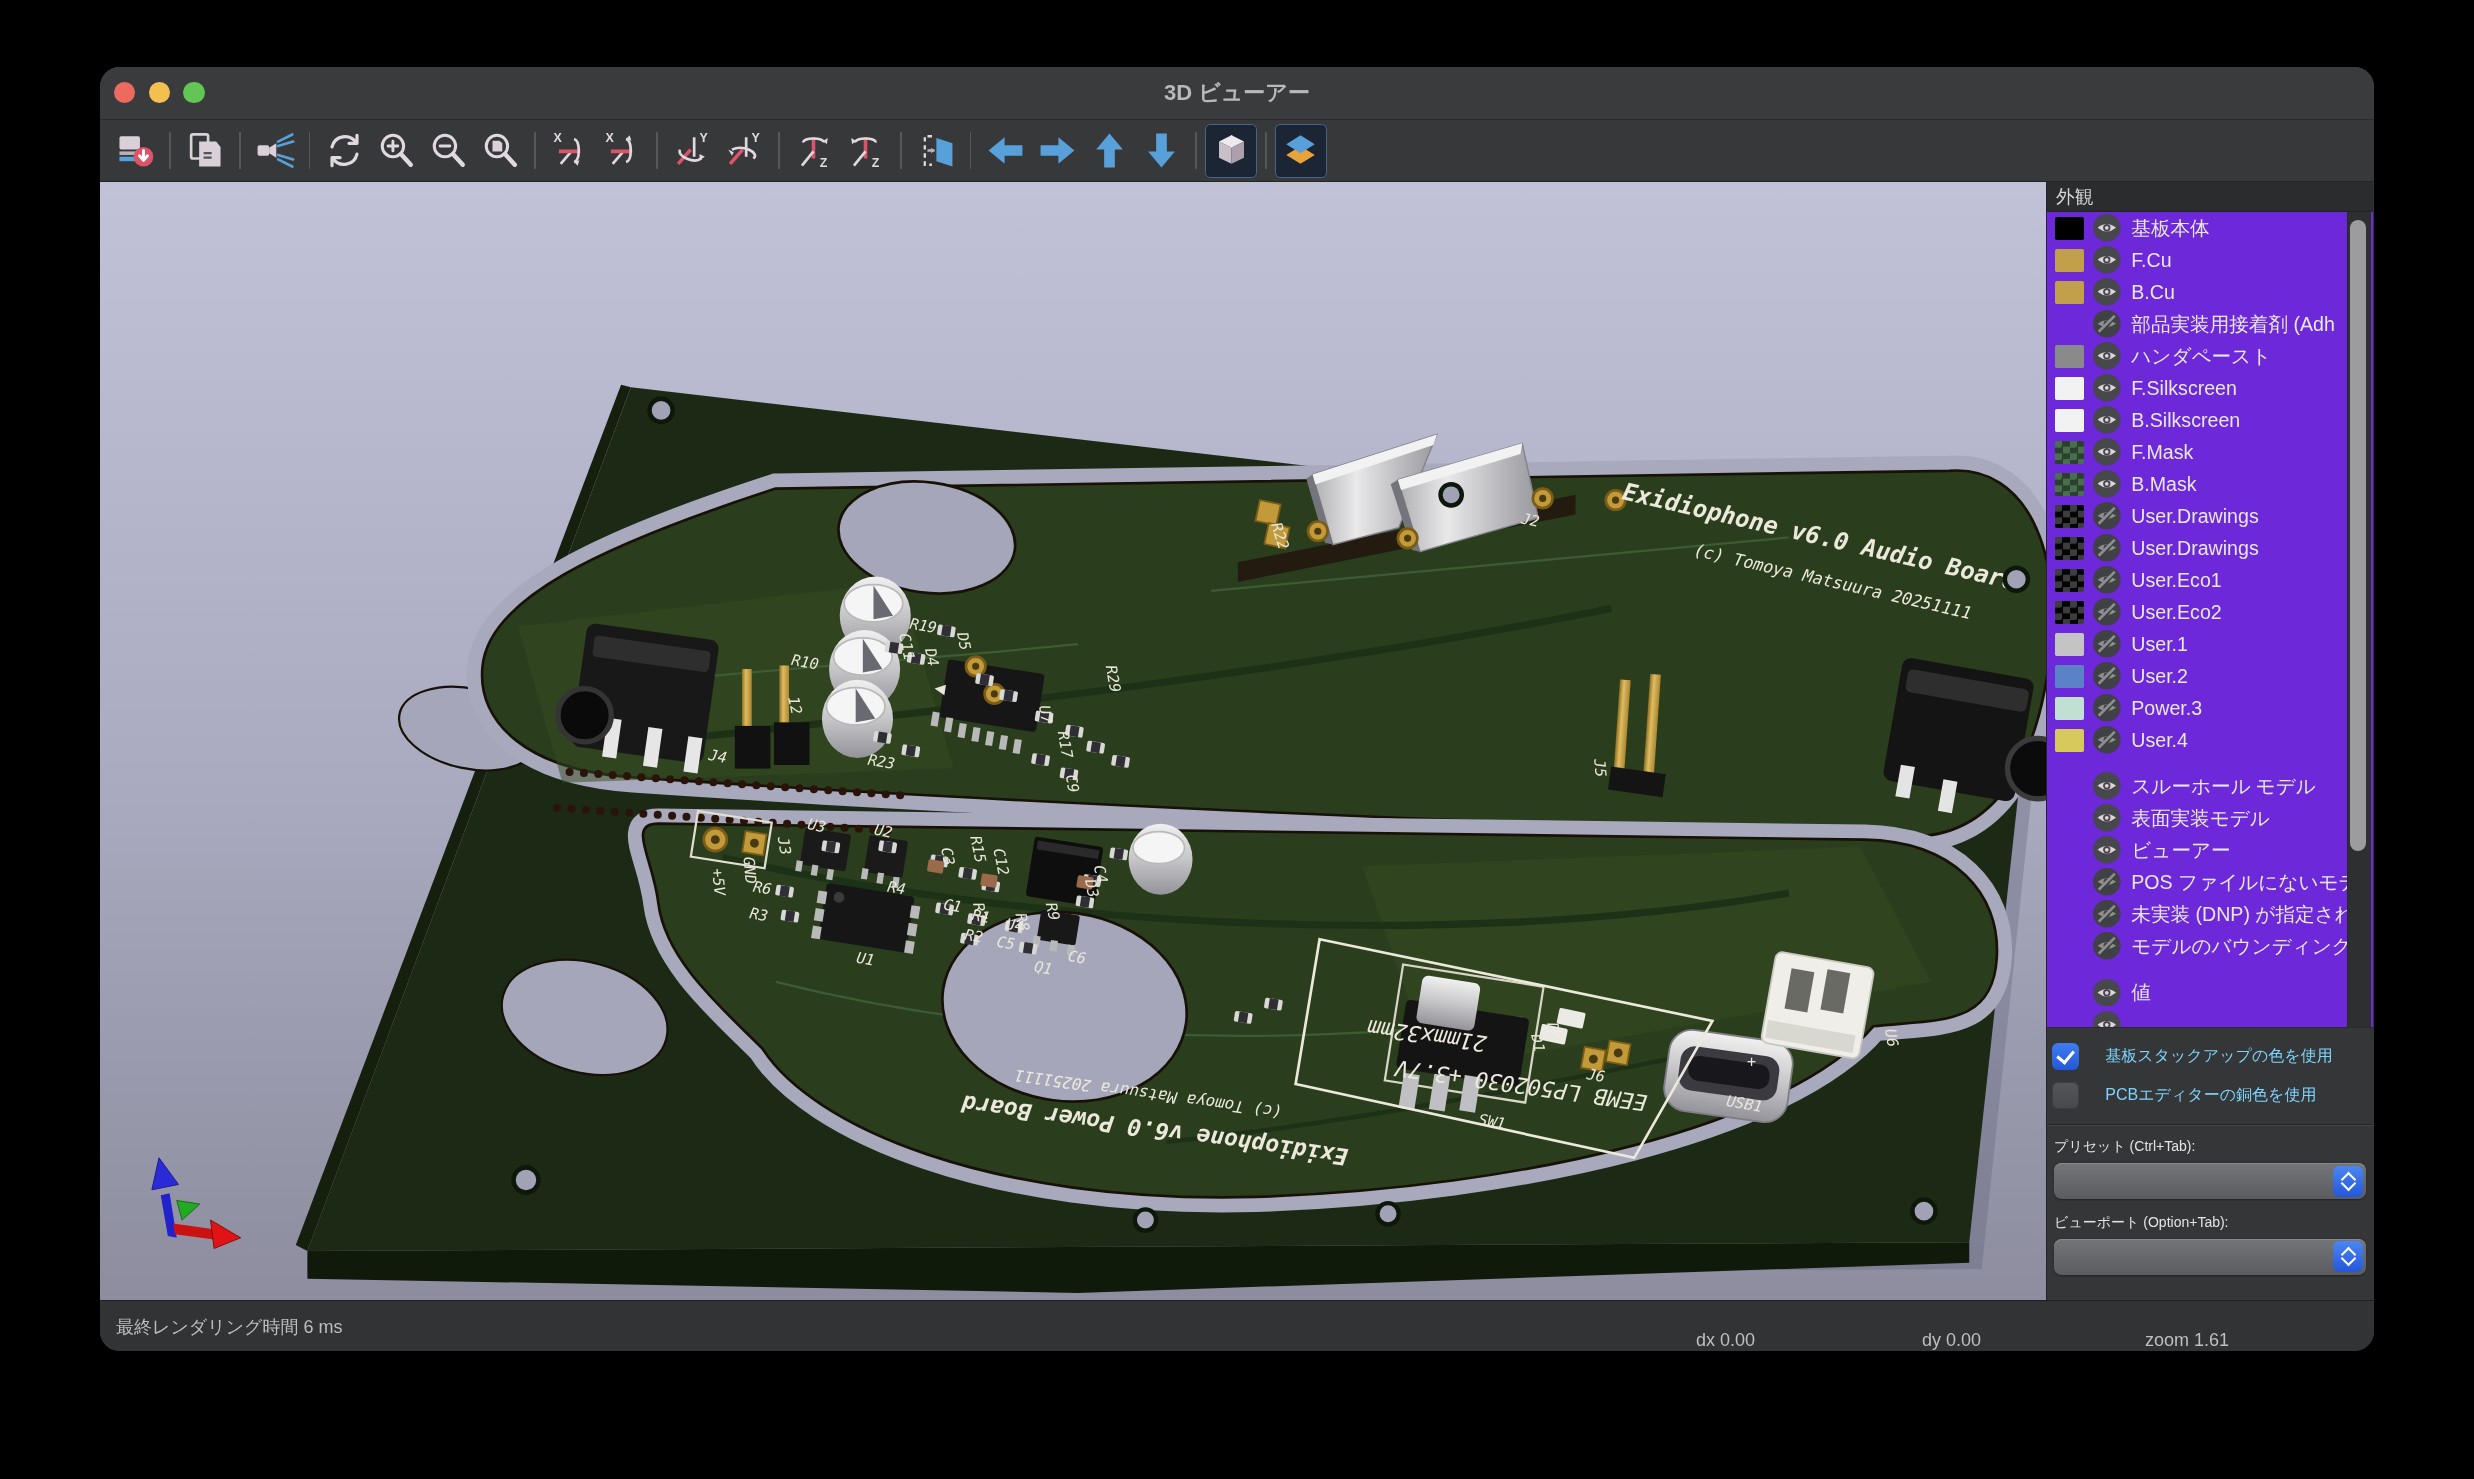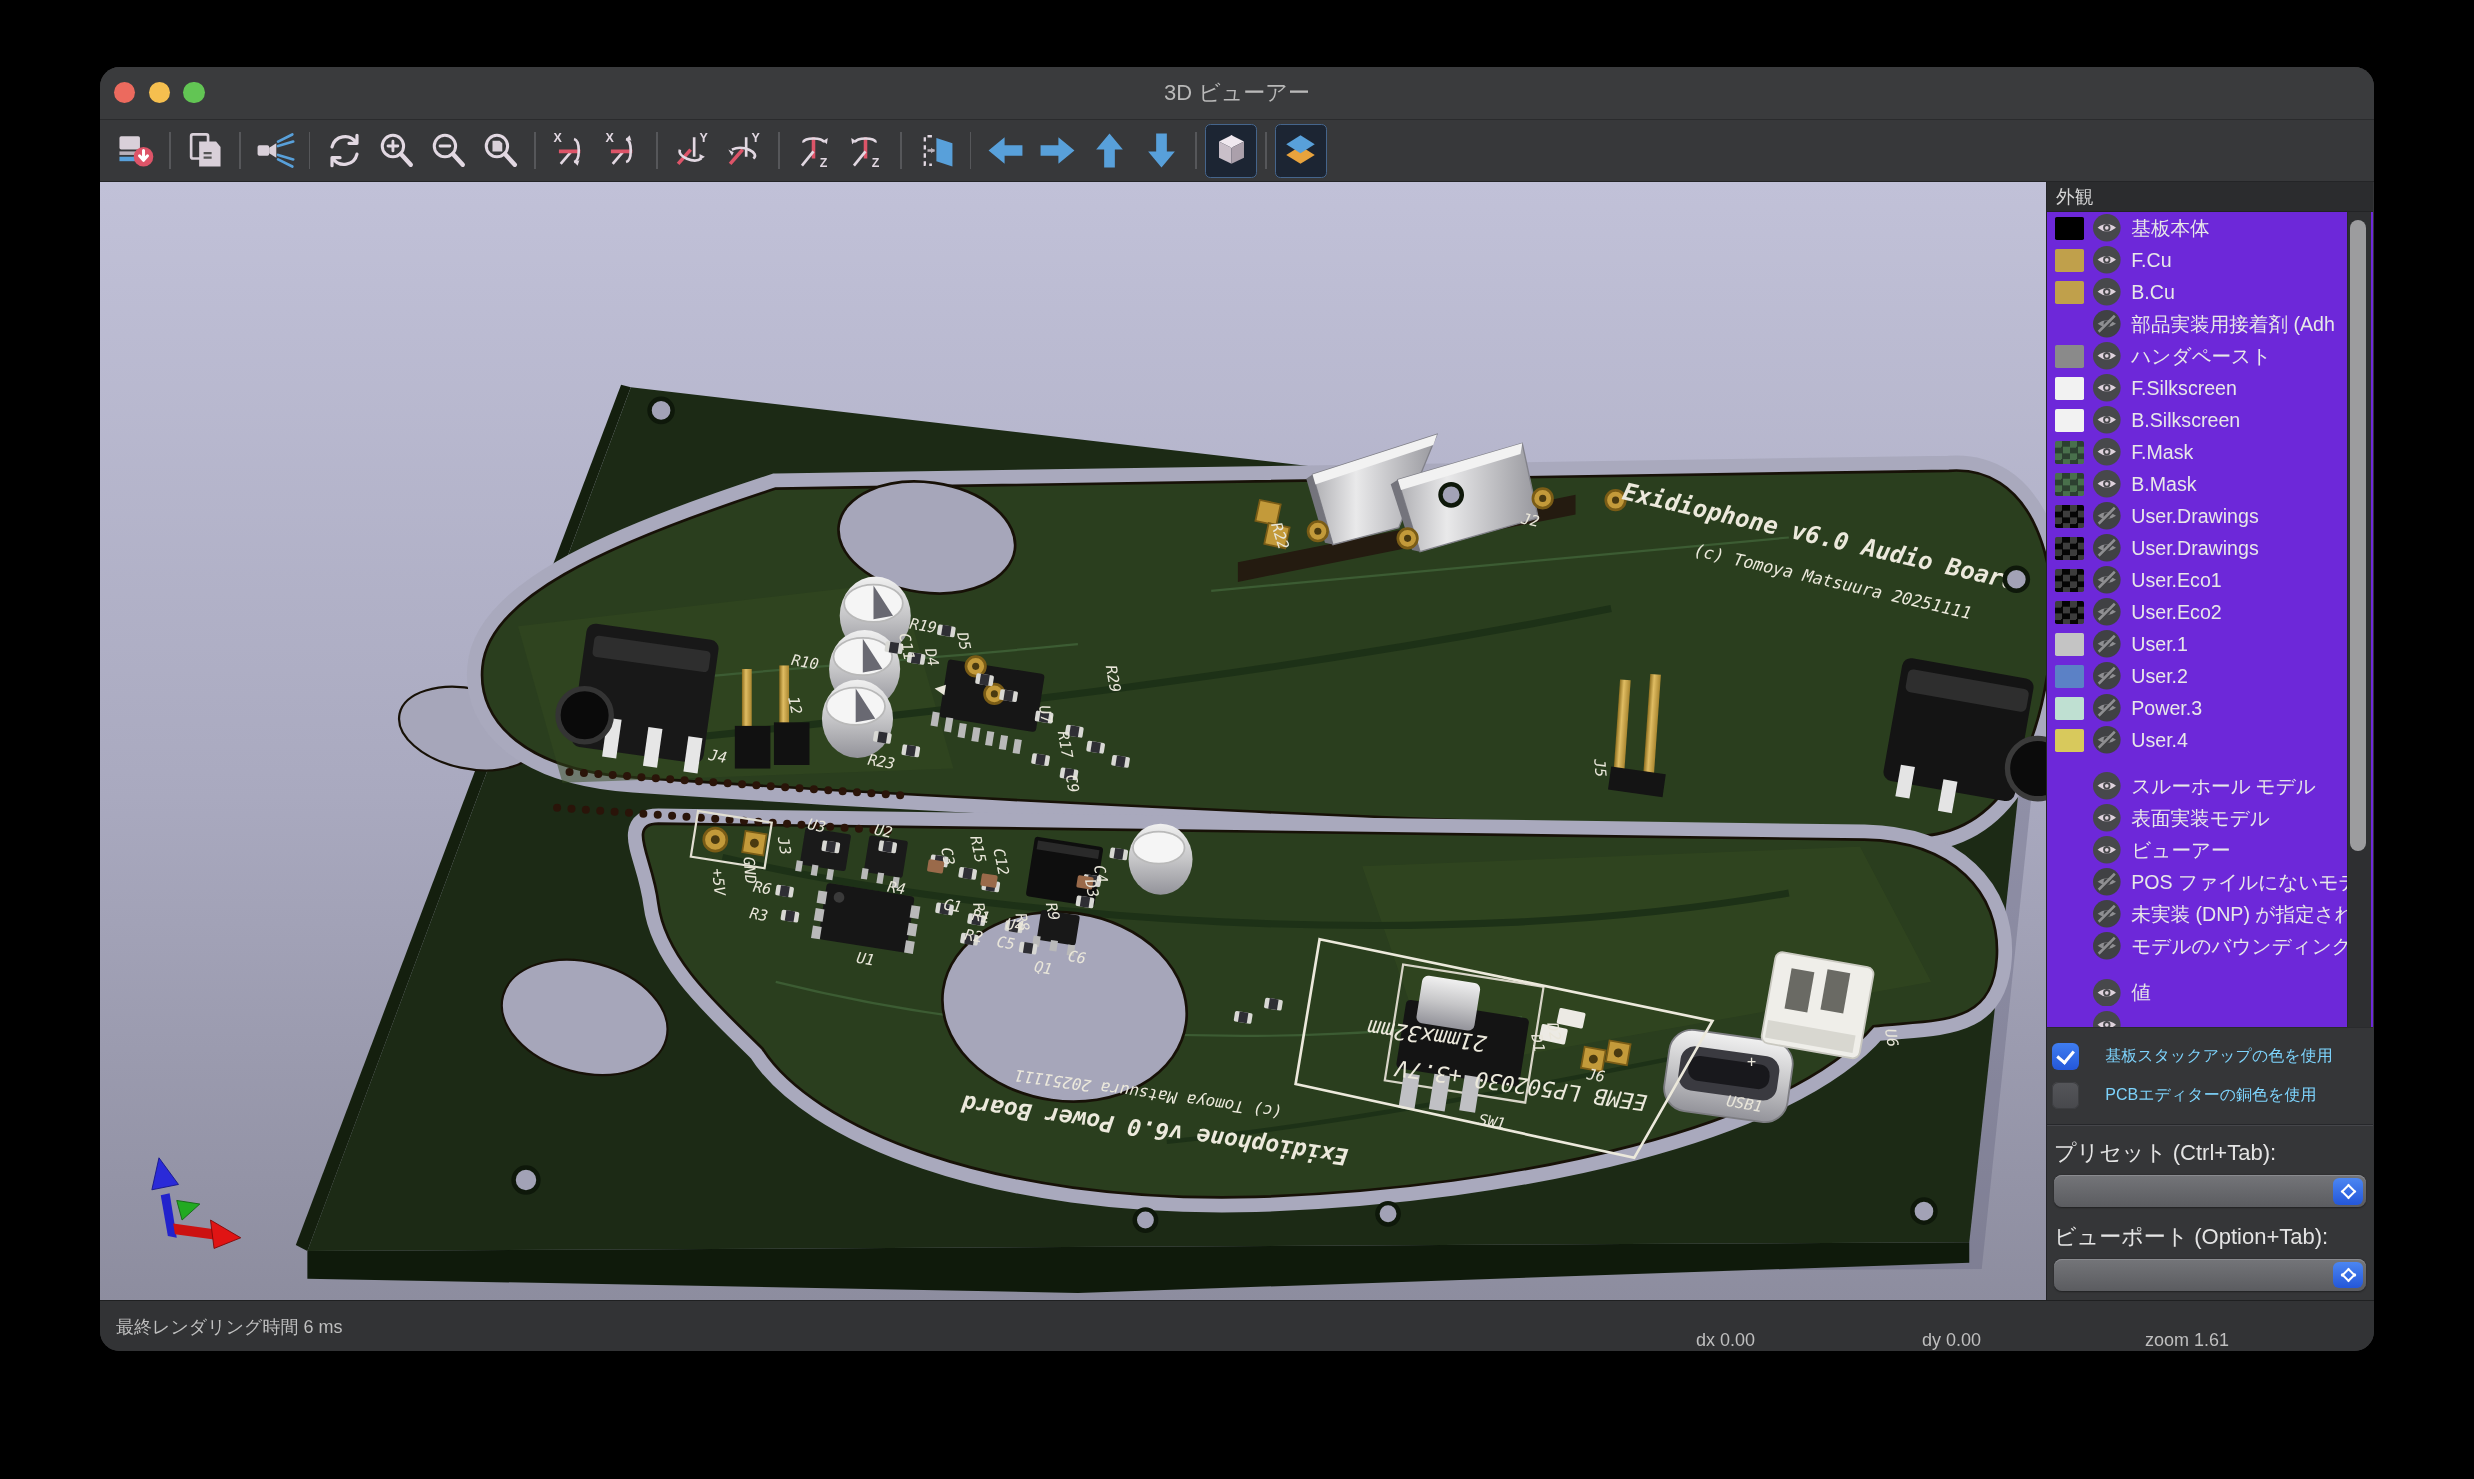--- a/index.html
+++ b/index.html
@@ -3,21 +3,21 @@
 <meta charset="utf-8">
 <style>
   html,body{margin:0;padding:0;background:#000;}
   body{width:2475px;height:1479px;position:relative;font-family:"Liberation Sans",sans-serif;overflow:hidden;}
   .window{position:absolute;left:100px;top:67px;width:2274px;height:1284px;background:#343537;border-radius:19.6px;overflow:hidden;box-shadow:0 18px 53px rgba(0,0,0,.6);}
   
   .titlebar{position:relative;height:52px;background:#3a3b3d;border-bottom:0.9px solid #2a2b2d;}
   .traffic{position:absolute;top:15px;left:14.2px;display:flex;gap:13.3px;}
   .traffic span{width:21.3px;height:21.3px;border-radius:50%;display:block;}
   .tl-red{background:#ec6a5e;}.tl-yellow{background:#f5bf4f;}.tl-green{background:#62c554;}
-  .title{position:absolute;left:0;right:0;top:0;height:52px;line-height:52px;text-align:center;color:#b9b9b9;font-size:22px;font-weight:normal;}
+  .title{position:absolute;left:0;right:0;top:0;height:52px;line-height:52px;text-align:center;color:#b9b9b9;font-size:22px;font-weight:bold;}
   
   .toolbar{height:61px;background:#37383a;border-bottom:0.9px solid #242527;display:flex;align-items:center;padding:0 9px;}
   .tbtn{width:50px;height:52px;display:flex;align-items:center;justify-content:center;border-radius:5.3px;border:1.8px solid transparent;background:transparent;flex:0 0 auto;}
   .tbtn.active{background:#1c2533;border-color:#45658c;}
   .tsep{width:1.8px;height:37px;background:#56575a;margin:0 8px;flex:0 0 auto;}
   
   .content{display:flex;height:1118px;}
   .viewport{position:relative;width:1946px;height:1118px;background:linear-gradient(180deg,#c1c1d8 0%,#a9a9bf 55%,#8d8d9f 100%);}
   .viewport svg{position:absolute;left:0;top:0;}
   
@@ -35,21 +35,21 @@
   .vtrack{position:absolute;right:1.8px;top:0;bottom:0;width:23px;background:#2e2f31;border-left:0.9px solid #28292b;}
   .vthumb{position:absolute;right:5.3px;top:8px;width:16px;height:631px;background:#9c9c9e;border-radius:8px;}
   .checks{padding:9px 0 3.6px 5.3px;flex:0 0 auto;}
   .crow{display:flex;align-items:center;height:39px;}
   .cbox{width:27px;height:27px;border-radius:6.2px;flex:0 0 auto;position:relative;}
   .cbox.on{background:linear-gradient(#3f7df0,#2457d9);}
   .cbox.off{background:linear-gradient(#55565a,#47484c);box-shadow:inset 0 0 0 0.9px #3c3d40;}
   .cbox.on::after{content:"";position:absolute;left:8px;top:4.4px;width:8px;height:13.3px;border:solid #fff;border-width:0 3.1px 3.1px 0;transform:rotate(40deg);}
   .clabel{color:#7dd3fc;font-size:16px;margin-left:26px;white-space:nowrap;overflow:hidden;}
   .sb-divider{border-top:0.9px solid #26272a;border-bottom:0.9px solid #45464a;margin:5.3px 0 7.1px 0;}
-  .sb-label{color:#e4e4e4;font-size:22px;padding:5.3px 0 7.1px 7.1px;white-space:nowrap;}
+  .sb-label{color:#e4e4e4;font-size:14px;padding:5.3px 0 7.1px 7.1px;white-space:nowrap;}
   .popup{position:relative;height:36px;margin:0 7.1px 9px 7.1px;border-radius:8px;background:linear-gradient(#747579,#5b5c60);box-shadow:inset 0 0.9px 0 #8a8b8f, 0 0.9px 1.8px rgba(0,0,0,.4);}
   .popup .stepper{position:absolute;right:2.7px;top:2.7px;bottom:2.7px;width:30px;border-radius:6.2px;background:linear-gradient(#4b86f2,#2457d9);}
   .chev{position:absolute;left:9.8px;width:9px;height:9px;border:solid #fff;border-width:2.7px 2.7px 0 0;}
   .chev.up{top:8px;transform:rotate(-45deg);}
   .chev.dn{bottom:8px;transform:rotate(135deg);}
   
   .statusbar{position:relative;height:52px;background:#323335;border-top:0.9px solid #1f2021;color:#bfbfbf;font-size:18px;}
   .statusbar .sleft{position:absolute;left:16px;top:0;line-height:52px;}
   .sfield{position:absolute;top:0;line-height:52px;margin-top:13px;}
   

